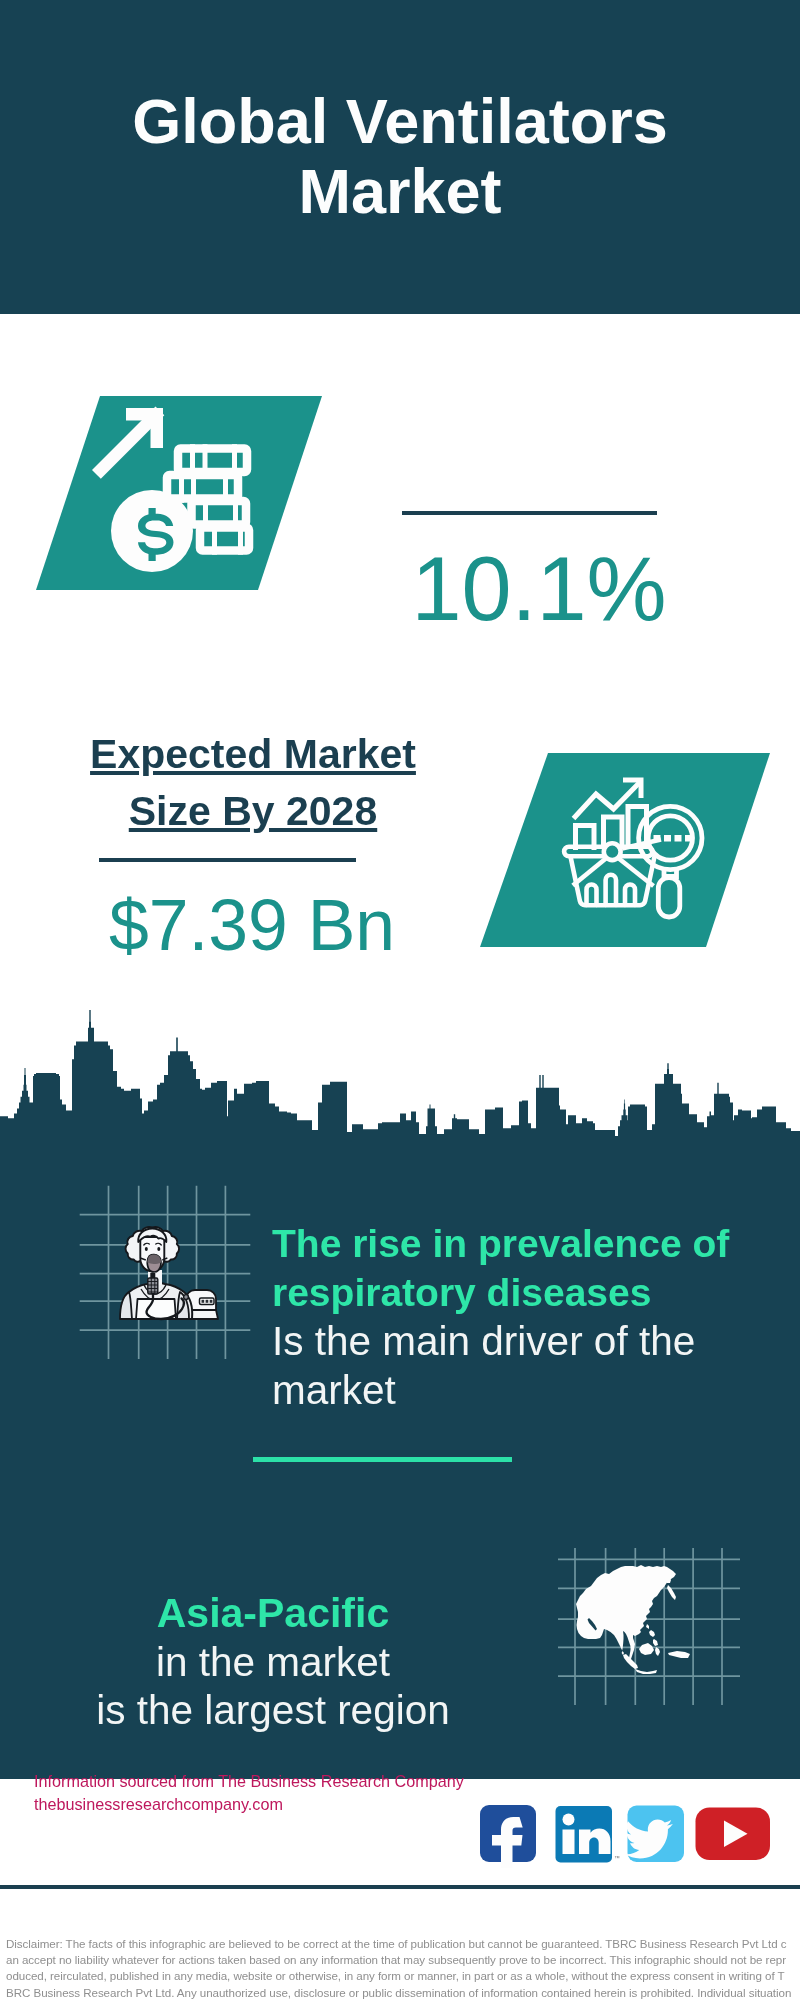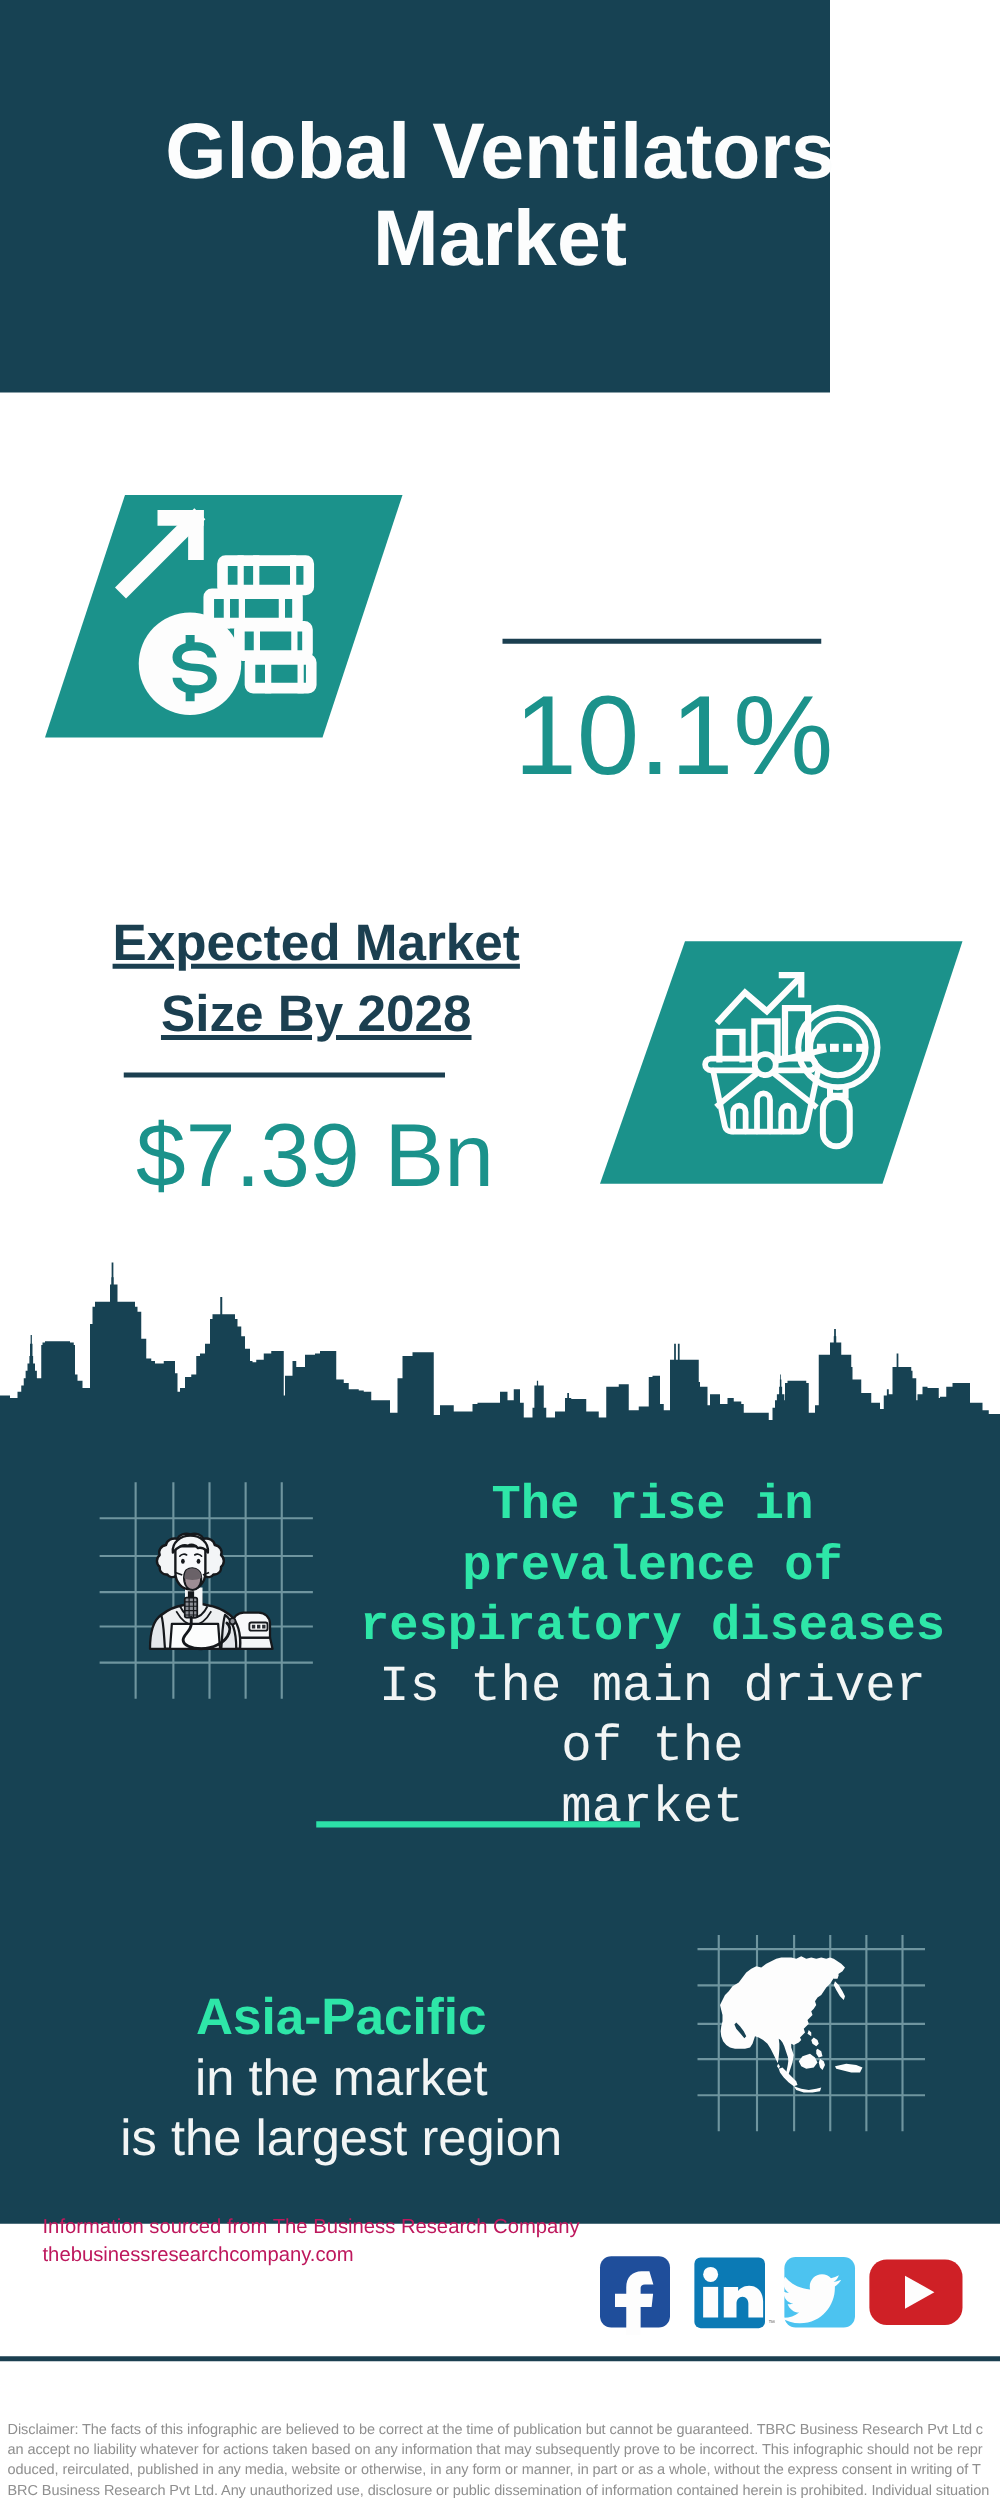--- a/index.html
+++ b/index.html
@@ -1,21 +1,21 @@
 <!DOCTYPE html>
 <html><head>
 <meta charset="utf-8">
 <style>
   html,body{margin:0;padding:0;}
   body{width:800px;height:2000px;background:#fff;font-family:"Liberation Sans",sans-serif;
        overflow:hidden;-webkit-font-smoothing:antialiased;}
   .page{position:relative;width:800px;height:2000px;background:#fff;}
 
   
-  .header{position:absolute;left:0;top:0;width:664px;height:314px;background:#174253;}
+  .header{position:absolute;left:0;top:0;width:800px;height:314px;background:#174253;}
   .header .title{position:absolute;left:0;top:87px;width:800px;text-align:center;color:#fcfdfd;
     font-size:63px;font-weight:bold;line-height:69.5px;letter-spacing:0px;}
   .stat-title{position:absolute;color:#1b3f50;font-weight:bold;text-align:center;
      font-size:41px;line-height:57px;}
   .stat-rule{position:absolute;height:4px;background:#1b3f50;}
   .stat-value{position:absolute;color:#1b928b;font-weight:normal;text-align:center;}
 
   
   .icon{position:absolute;display:block;overflow:visible;}
   #para1{left:36px;top:396px;width:286px;height:194px;}
@@ -31,22 +31,22 @@
 
   
   .skyline{position:absolute;left:0;top:1008px;width:800px;height:130px;display:block;}
   .dark{position:absolute;left:0;top:1136px;width:800px;height:643px;background:#174253;}
 
   .gridfig{position:absolute;display:block;overflow:visible;}
   #fig1{left:76px;top:1182px;width:180px;height:180px;}
   #fig2{left:560px;top:1545px;width:180px;height:160px;}
 
   
-  #driver-text{position:absolute;left:272px;top:1180px;width:500px;text-align:center;
-     font-size:40.5px;line-height:48.5px;color:#f2f5f5;font-weight:normal;font-family:Liberation Mono, monospace;}
+  #driver-text{position:absolute;left:272px;top:1220px;width:500px;
+     font-size:40.5px;line-height:48.5px;color:#f2f5f5;font-weight:normal;}
   #driver-text .hl{color:#2ee6a8;font-weight:bold;font-size:39px;}
   .mid-rule{position:absolute;left:253px;top:1457px;width:259px;height:5px;background:#2ce1a8;}
 
   
   #region-text{position:absolute;left:23px;top:1549px;width:500px;text-align:center;
      font-size:40.5px;line-height:48.5px;color:#f2f5f5;}
   #region-text .hl{color:#2ee6a8;font-weight:bold;font-size:41px;margin-top:40px;}
 
   
   .src{position:absolute;left:34px;top:1770px;width:460px;color:#be185d;font-size:16.2px;line-height:23px;}

